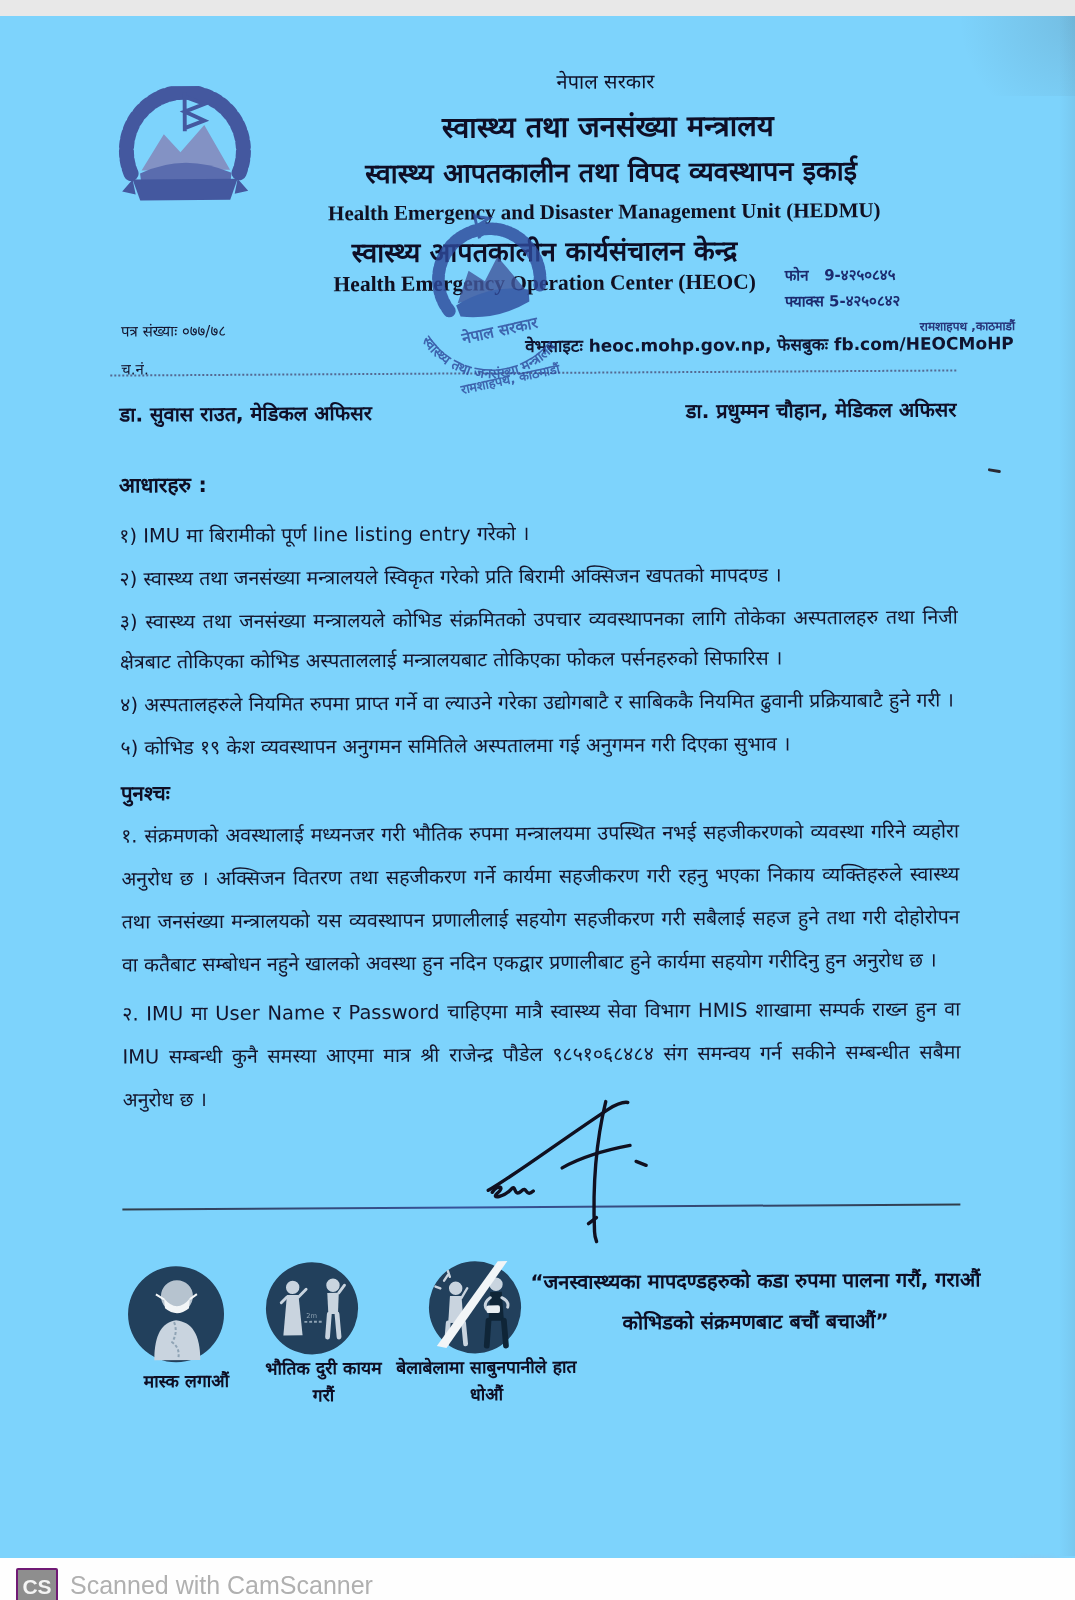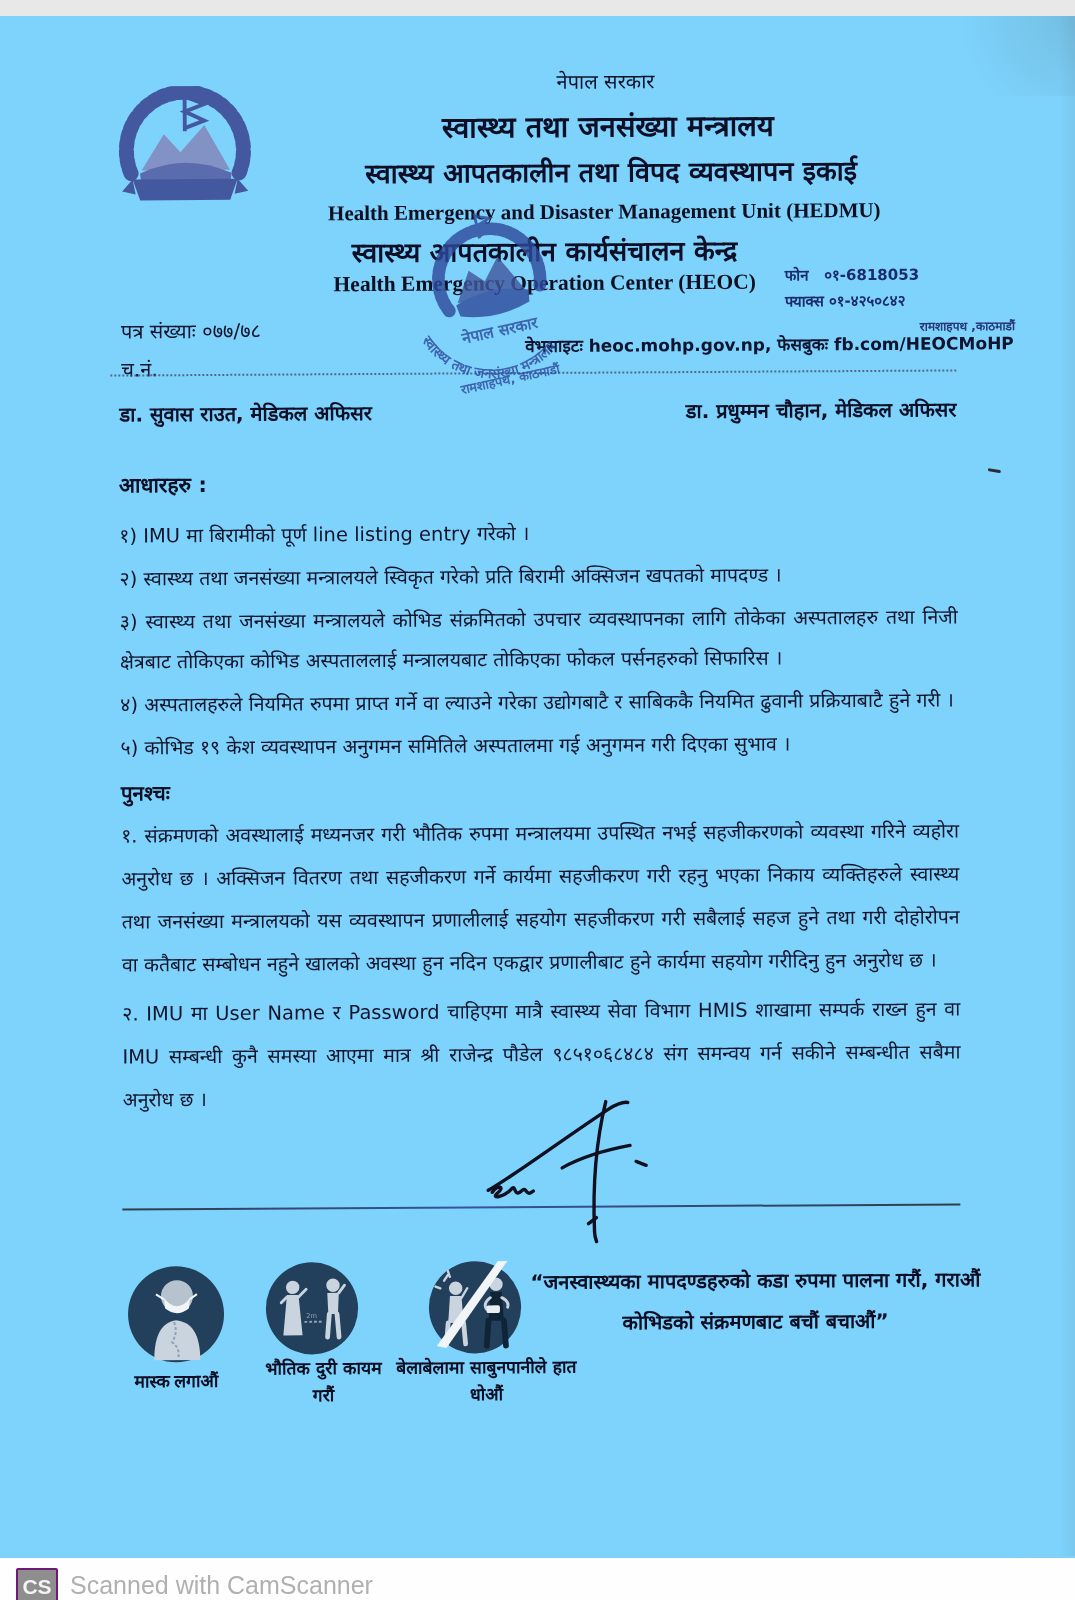--- a/index.html
+++ b/index.html
@@ -17,21 +17,21 @@
   .lh-ministry { top:90px;  left:612px; font-size:29px; font-weight:bold; color:#0e0e26; }
   .lh-unit-np  { top:137px; left:615px; font-size:27px; font-weight:bold; color:#0e0e26; }
   .lh-unit-en  { top:184px; left:608px; font-size:21px; font-weight:bold; font-family:"Liberation Serif", serif; color:#101022; }
   .lh-center-np{ top:216px; left:548px; font-size:27px; font-weight:bold; color:#0e0e26; }
   .lh-center-en{ top:255px; left:548px; font-size:21.5px; font-weight:bold; font-family:"Liberation Serif", serif; color:#101022; }
 
   .contact { position:absolute; top:248px; left:788px; width:230px; font-size:15px; font-weight:bold; color:#1c2a6e; line-height:26px; }
   .contact .row { white-space:nowrap; }
   .contact .addr { font-size:12px; text-align:right; font-weight:600; color:#27357a; }
 
-  .ref-block { position:absolute; left:124px; top:294px; font-size:20px; color:#14142e; line-height:38px; }
+  .ref-block { position:absolute; left:124px; top:294px; font-size:15px; color:#14142e; line-height:38px; }
   .web-line  { position:absolute; left:528px; top:318px; font-size:17px; font-weight:bold; color:#101430; white-space:nowrap; }
   .dotted-rule { position:absolute; left:113px; right:116px; top:356px; border-top:2.5px dotted #4a4f78; opacity:.8; }
 
   
   .emblem { position:absolute; left:113px; top:68px; width:152px; height:138px; }
 
   
   .stamp { position:absolute; left:382px; top:178px; width:225px; height:215px;
            transform:rotate(-12deg); opacity:.88; pointer-events:none; }
 
@@ -95,22 +95,22 @@
     </svg>
 
     <div class="lh-line lh-gov">नेपाल सरकार</div>
     <div class="lh-line lh-ministry">स्वास्थ्य तथा जनसंख्या मन्त्रालय</div>
     <div class="lh-line lh-unit-np">स्वास्थ्य आपतकालीन तथा विपद व्यवस्थापन इकाई</div>
     <div class="lh-line lh-unit-en">Health Emergency and Disaster Management Unit (HEDMU)</div>
     <div class="lh-line lh-center-np">स्वास्थ्य आपतकालीन कार्यसंचालन केन्द्र</div>
     <div class="lh-line lh-center-en">Health Emergency Operation Center (HEOC)</div>
 
     <div class="contact">
-      <div class="row"><span>फोन</span>&nbsp;&nbsp;&nbsp;<span>०१-6818053</span></div>
-      <div class="row"><span>फ्याक्स</span>&nbsp;<span>०१-४२५०८४२</span></div>
+      <div class="row"><span>फोन</span>&nbsp;&nbsp;&nbsp;<span>9-४२५०८४५</span></div>
+      <div class="row"><span>फ्याक्स</span>&nbsp;<span>5-४२५०८४२</span></div>
       <div class="addr">रामशाहपथ ,काठमाडौं</div>
     </div>
 
     <div class="ref-block">
       <div><span>पत्र संख्याः</span>&nbsp;<span>०७७/७८</span></div>
       <div>च.नं.</div>
     </div>
 
     <div class="web-line">
       <span>वेभसाइटः</span>
@@ -170,21 +170,21 @@
     <div class="ficon" style="left:123px; top:1246px;">
       <svg width="100" height="100" viewBox="0 0 100 100">
         <circle cx="50" cy="50" r="48" fill="#22405c"></circle>
         <path d="M28,96 C28,70 36,58 50,56 C66,58 74,70 74,96 Z" fill="#c9d4df"></path>
         <circle cx="51" cy="32" r="16" fill="#b6c3cf"></circle>
         <path d="M38,34 Q51,50 64,34 L63,44 Q51,54 39,44 Z" fill="#f2f5f7"></path>
         <path d="M38,35 L30,30 M64,35 L71,30" stroke="#f2f5f7" stroke-width="2"></path>
         <path d="M48,58 q4,10 -2,20 q8,6 6,16" fill="none" stroke="#8fa3b4" stroke-width="2" stroke-dasharray="3 2"></path>
       </svg>
     </div>
-    <div class="ficon-label" style="left:118px; top:1350px; width:110px;font-family:Liberation Serif, serif;">मास्क लगाऔं</div>
+    <div class="ficon-label" style="left:128px; top:1350px; width:110px;">मास्क लगाऔं</div>
 
     <div class="ficon" style="left:261px; top:1243px;">
       <svg width="96" height="96" viewBox="0 0 100 100">
         <circle cx="50" cy="50" r="48" fill="#22405c"></circle>
         <circle cx="30" cy="28" r="7" fill="#c9d4df"></circle>
         <path d="M24,36 L36,36 L40,78 L20,78 Z" fill="#c9d4df"></path>
         <path d="M36,38 l8,-8 M24,38 l-6,6" stroke="#c9d4df" stroke-width="3" stroke-linecap="round"></path>
         <circle cx="72" cy="26" r="7" fill="#c9d4df"></circle>
         <path d="M66,34 L78,34 L77,56 L67,56 Z" fill="#c9d4df"></path>
         <path d="M68,56 L66,80 M76,56 L78,80" stroke="#c9d4df" stroke-width="5" stroke-linecap="round"></path>

